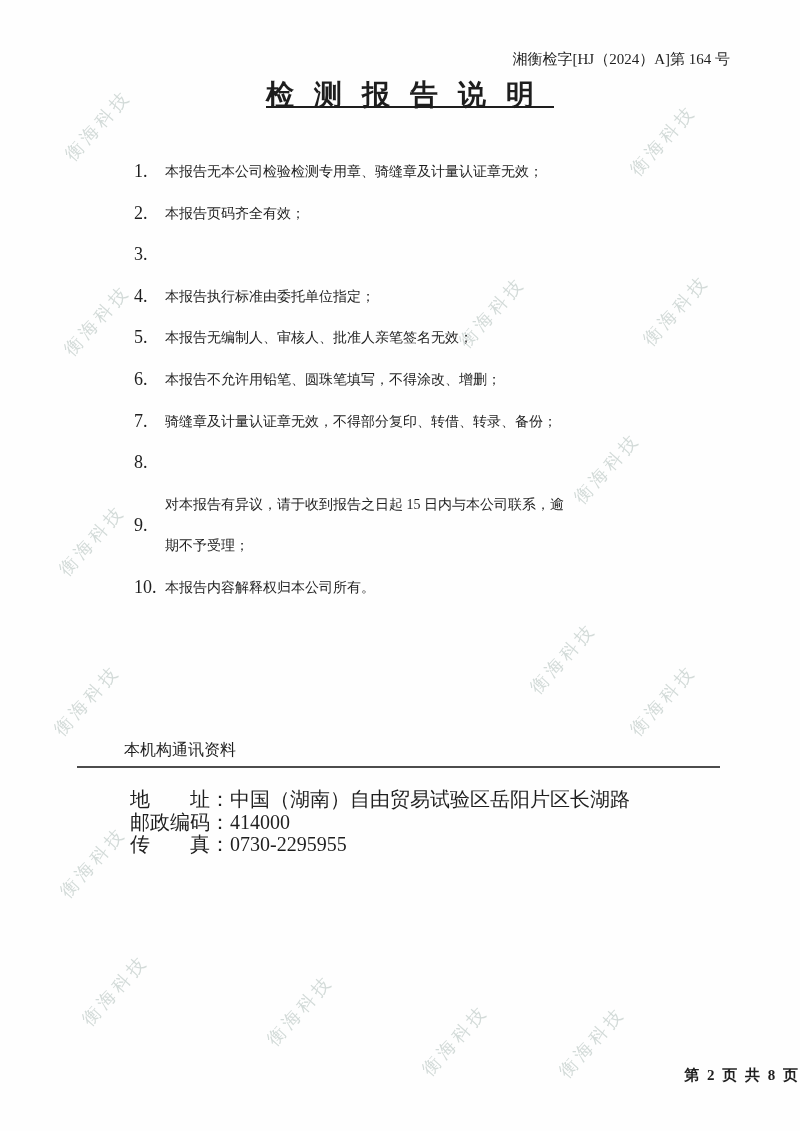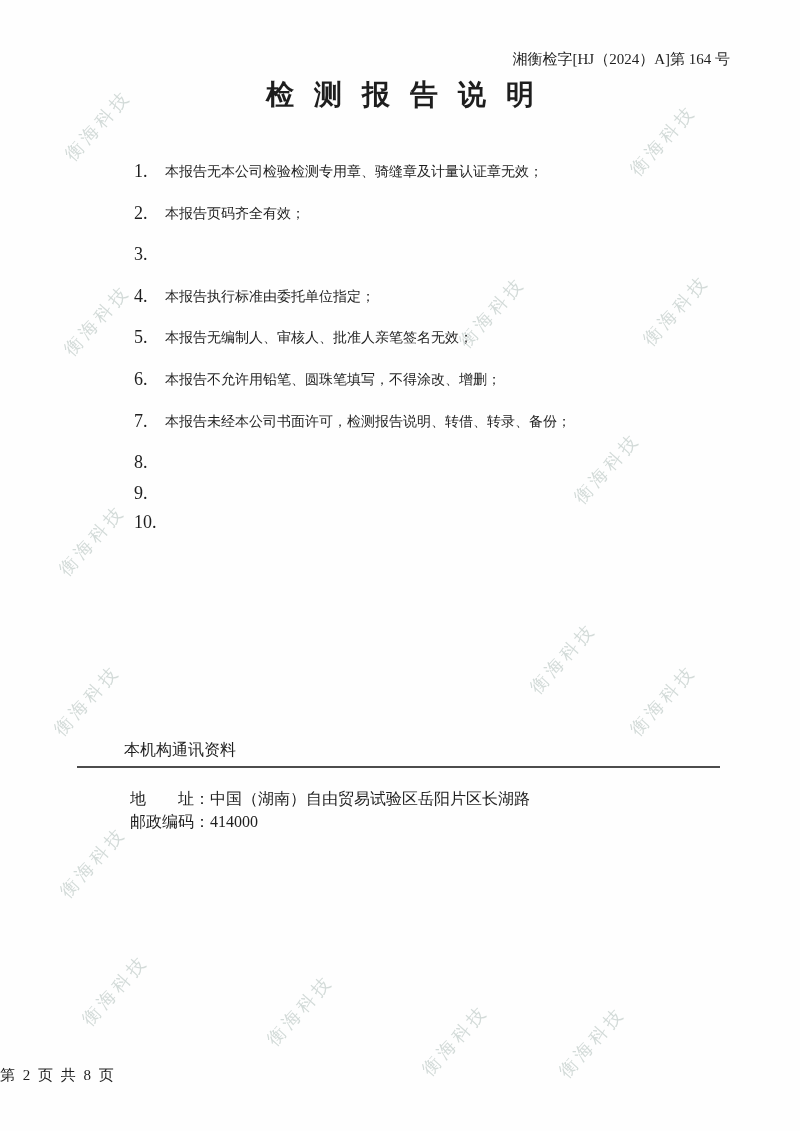--- a/index.html
+++ b/index.html
@@ -35,20 +35,21 @@
     position:absolute;
     top:76px;left:0;width:100%;
     margin:0;
     text-align:center;
     font-size:28px;
     font-weight:bold;
     letter-spacing:20px;
     padding-left:20px;
     box-sizing:border-box;
     white-space:nowrap;
+    text-decoration:underline;
   }
   
   .notes{
     position:absolute;
     top:151px;left:134px;width:600px;
   }
   .note-item{
     display:flex;
     align-items:flex-start;
   }
@@ -75,34 +76,35 @@
     position:absolute;
     top:766px;left:77px;
     width:643px;height:0;
     border:0;
     border-top:2px solid #4c4c4c;
     margin:0;
   }
   .contact-rows{
     position:absolute;
     top:788px;left:130px;
-    font-size:16px;
+    font-size:20px;
   }
   .contact-row{
     line-height:22.5px;
     white-space:nowrap;
   }
   .contact-row .c-label{display:inline-block;}
   
   .footer{
     position:absolute;
     top:1066px;left:0;width:100%;
-    text-align:left;
+    text-align:right;
     font-size:15px;
     letter-spacing:2px;
+    font-weight:bold;
   }
 </style>
 </head>
 <body>
 
 <div class="page">
 
   <div class="wm-layer" id="wm-layer">
       <span class="wm" style="left: 98px; top: 125px; color: rgb(159, 176, 171);">衡海科技</span>
       <span class="wm" style="left: 663px; top: 140px; color: rgb(159, 176, 171);">衡海科技</span>
@@ -155,38 +157,46 @@
       </div>
       <div class="note-item">
         <span class="num">6.</span>
         <span class="note-text">
           <div class="line">本报告不允许用铅笔、圆珠笔填写，不得涂改、增删；</div>
         </span>
       </div>
       <div class="note-item">
         <span class="num">7.</span>
         <span class="note-text">
-          <div class="line">本报告未经本公司书面许可，检测报告说明、转借、转录、备份；</div>
+          <div class="line">骑缝章及计量认证章无效，不得部分复印、转借、转录、备份；</div>
         </span>
       </div>
       <div class="note-item">
         <span class="num">8.</span>
       </div>
       <div class="note-item multi">
         <span class="num">9.</span>
+        <span class="note-text">
+          <div class="line">对本报告有异议，请于收到报告之日起 15 日内与本公司联系，逾</div>
+          <div class="line">期不予受理；</div>
+        </span>
       </div>
       <div class="note-item">
         <span class="num">10.</span>
+        <span class="note-text">
+          <div class="line">本报告内容解释权归本公司所有。</div>
+        </span>
       </div>
     </div>
 
   <div class="contact-title">本机构通讯资料</div>
 
   <hr class="rule">
 
   <div class="contact-rows" id="contact-rows">
       <div class="contact-row"><span class="c-label">地　　址</span><span>：</span><span class="c-value">中国（湖南）自由贸易试验区岳阳片区长湖路</span></div>
       <div class="contact-row"><span class="c-label">邮政编码</span><span>：</span><span class="c-value">414000</span></div>
+      <div class="contact-row"><span class="c-label">传　　真</span><span>：</span><span class="c-value">0730-2295955</span></div>
     </div>
 
   <div class="footer">第 2 页 共 8 页</div>
 
 </div>
 
 </body></html>

